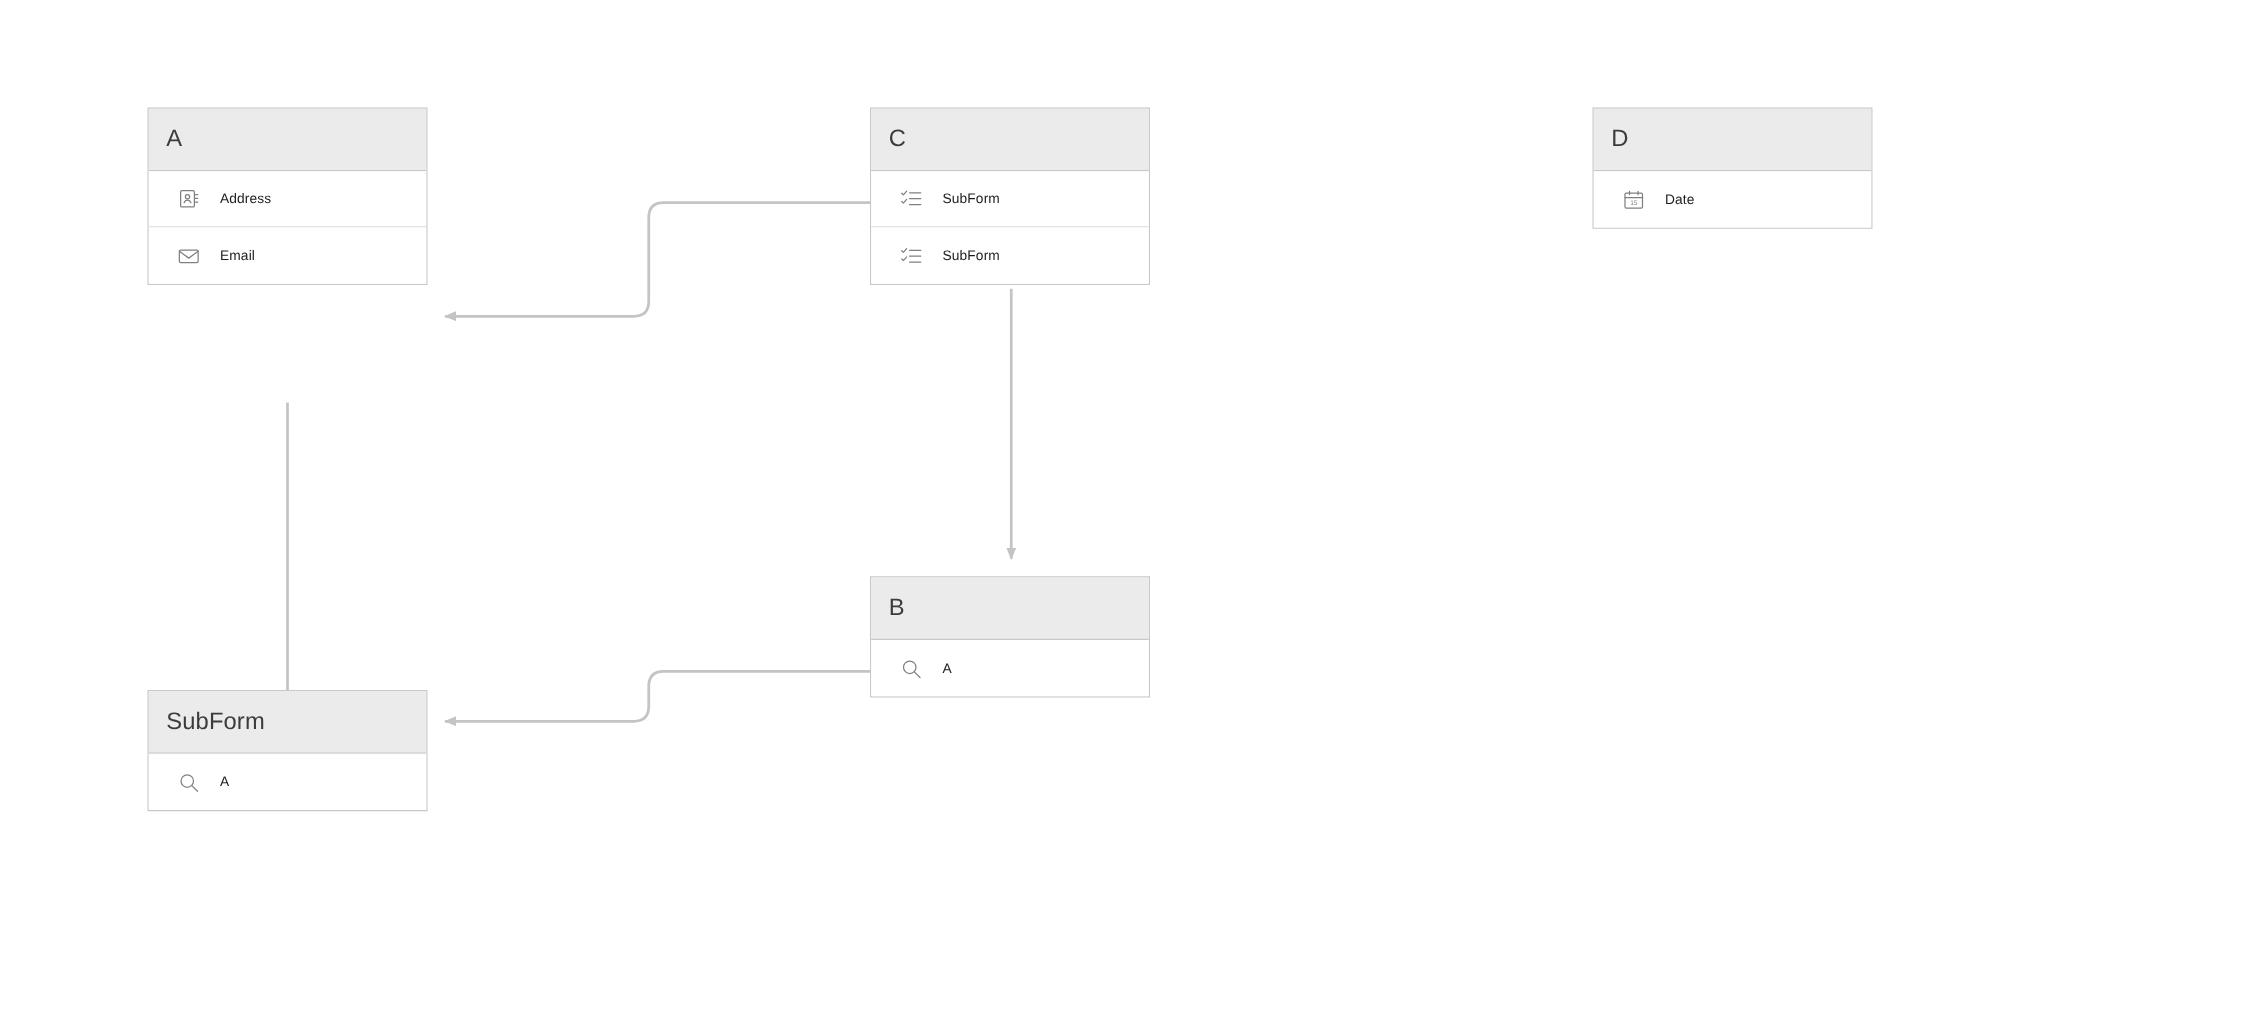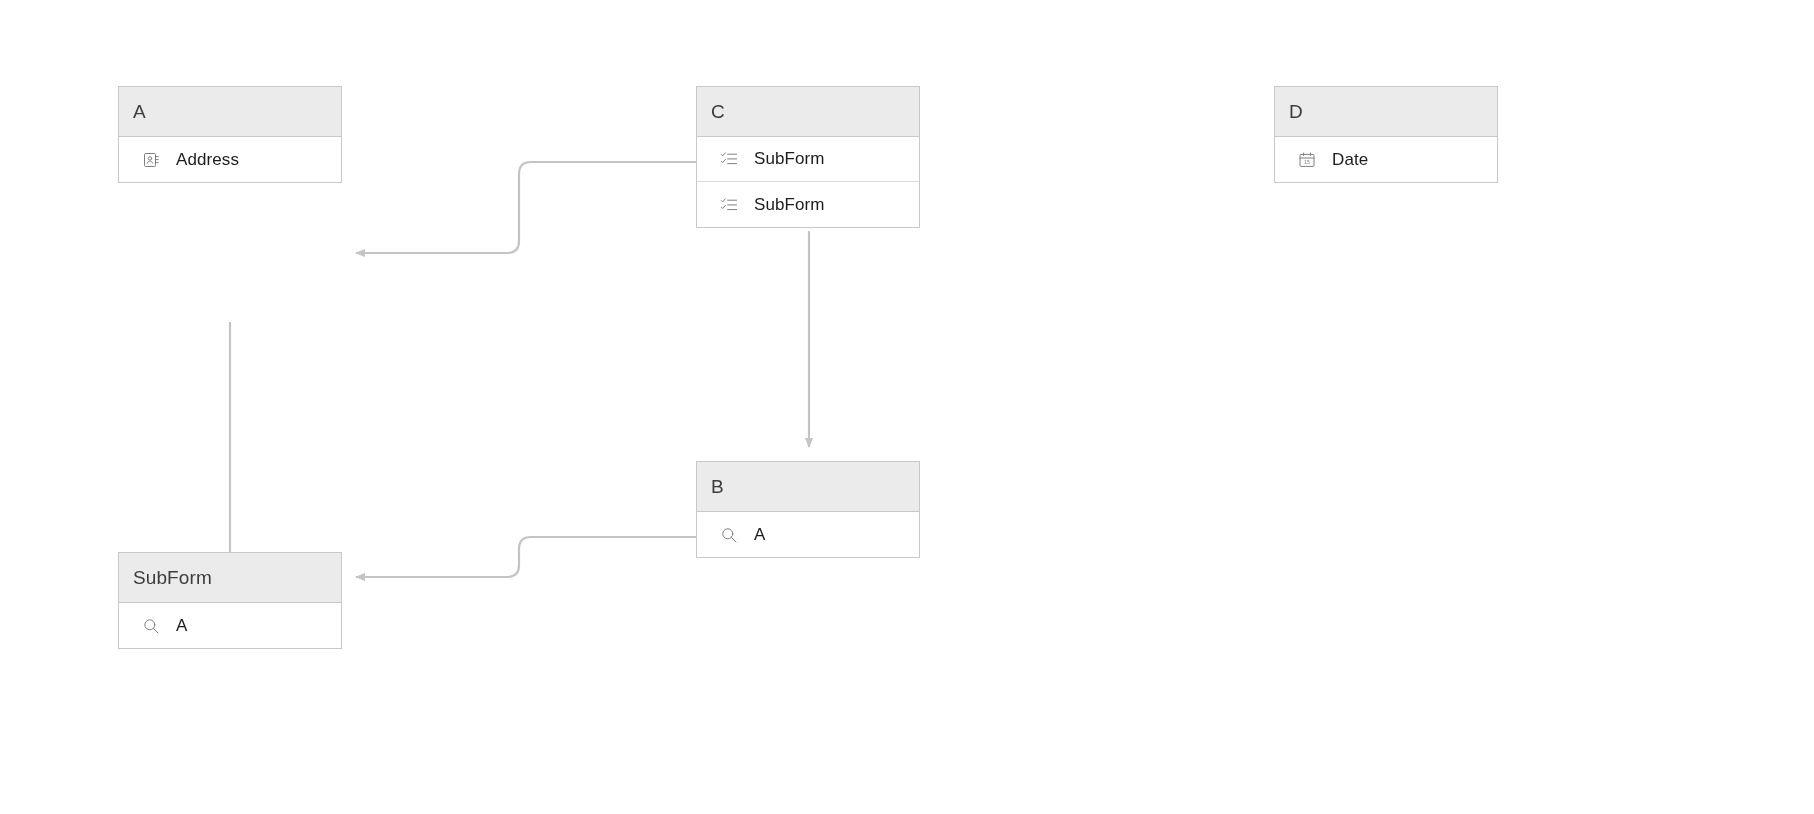--- a/index.html
+++ b/index.html
@@ -54,21 +54,21 @@
     height: 18px;
     flex: 0 0 18px;
     margin-right: 16px;
     display: flex;
     align-items: center;
     justify-content: center;
     color: #808080;
   }
   .row-icon svg { display: block; }
   .row-label {
-    font-size: 17px;
+    font-size: 11px;
     color: #1c1c1c;
     letter-spacing: .1px;
     white-space: nowrap;
   }
 </style>
 </head>
 <body>
 
 <div id="canvas">
 
@@ -93,20 +93,29 @@
           <div class="node-row">
             <span class="row-icon">
               <svg width="18" height="18" viewBox="0 0 18 18" fill="none" stroke="currentColor" stroke-width="1" stroke-linecap="round" stroke-linejoin="round">
                 <rect x="2.5" y="2.5" width="11" height="13" rx="1"></rect>
                 <circle cx="8" cy="7.4" r="1.7"></circle>
                 <path d="M5.3 12.2c.5-1.4 1.5-2.1 2.7-2.1s2.2.7 2.7 2.1"></path>
                 <path d="M14.2 5.6h2M14.2 8.6h2M14.2 11.6h2"></path>
               </svg>
             </span>
             <span class="row-label">Address</span>
+          </div>
+          <div class="node-row">
+            <span class="row-icon">
+              <svg width="18" height="18" viewBox="0 0 18 18" fill="none" stroke="currentColor" stroke-width="1" stroke-linecap="round" stroke-linejoin="round">
+                <rect x="1.5" y="4" width="15" height="10" rx="1"></rect>
+                <path d="M1.5 5 9 10.5 16.5 5"></path>
+              </svg>
+            </span>
+            <span class="row-label">Email</span>
           </div>
         </div>
       </div>
       <div class="node" style="left: 696px; top: 86px; width: 224px;">
         <div class="node-header">C</div>
         <div class="node-rows">
           <div class="node-row">
             <span class="row-icon">
               <svg width="18" height="18" viewBox="0 0 18 18" fill="none" stroke="currentColor" stroke-width="1" stroke-linecap="round" stroke-linejoin="round">
                 <path d="M1.4 4.6 2.7 5.9 5.3 2.9"></path>

